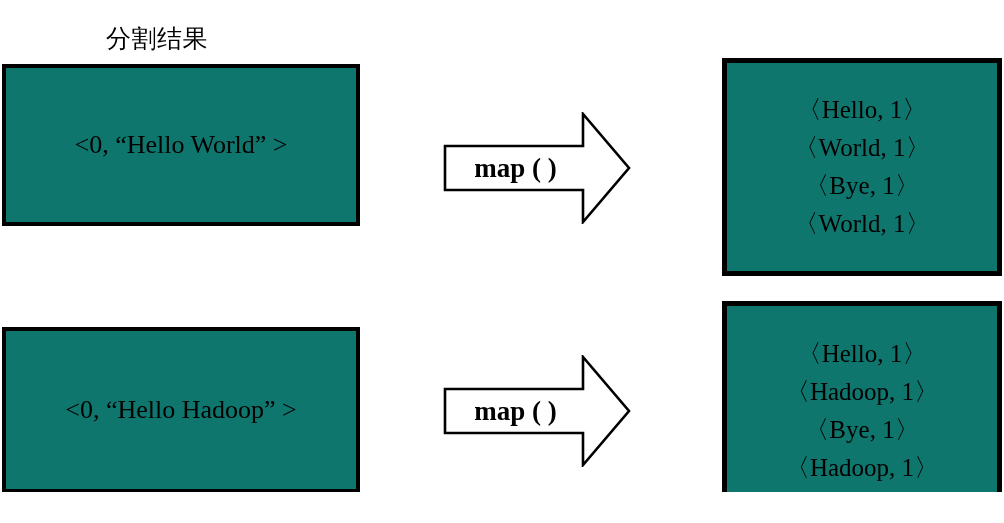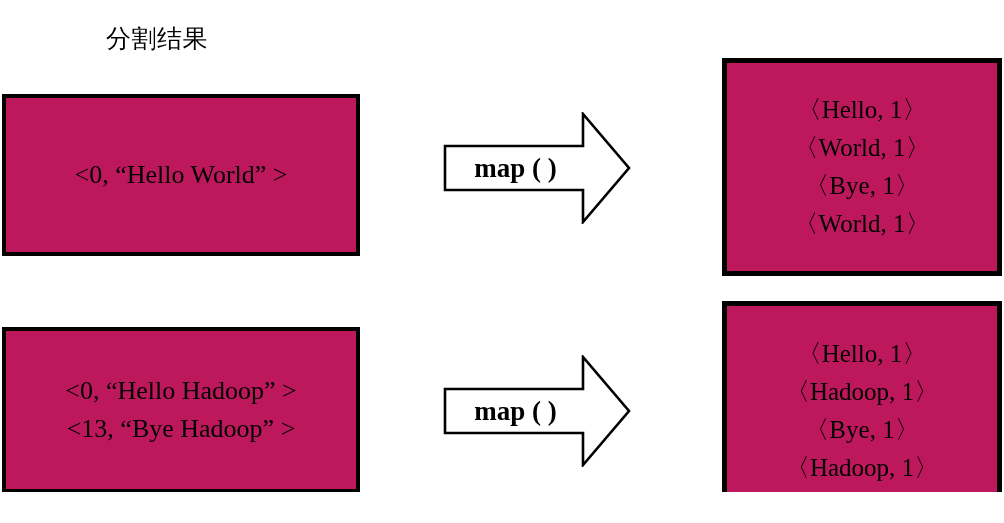--- a/index.html
+++ b/index.html
@@ -28,31 +28,31 @@
     color: #000;
     letter-spacing: 0.5px;
   }
   #heading-split  { left: 106px; top: 26px; }
   #heading-output { left: 764px; top: 2px; }
 
   
   .box {
     position: absolute;
     box-sizing: border-box;
-    background: #be185d;
+    background: #0f766e;
     border: 4px solid #000000;
     display: flex;
     flex-direction: column;
     align-items: center;
     justify-content: center;
   }
   .box-left  { border-width: 4px; }
   .box-right { border-width: 5px; }
 
-  #box-split-1  { left: 2px;   top: 94px;  width: 358px; height: 162px; }
+  #box-split-1  { left: 2px;   top: 64px;  width: 358px; height: 162px; }
   #box-split-2  { left: 2px;   top: 327px; width: 358px; height: 166px; font-family: Liberation Serif, serif; }
   #box-output-1 { left: 722px; top: 58px;  width: 280px; height: 218px; }
   #box-output-2 { left: 722px; top: 301px; width: 280px; height: 220px; }
 
   .box-line {
     font-size: 26px;
     line-height: 1.42;
     white-space: nowrap;
     text-align: center;
   }
@@ -110,21 +110,20 @@
 
   <div class="heading" id="heading-split">分割结果</div>
 
 
   <div class="box box-left" id="box-split-1">
     <div class="box-line">&lt;0,  “Hello World” &gt;</div>
   </div>
 
   <div class="box box-left" id="box-split-2">
     <div class="box-line">&lt;0,  “Hello Hadoop” &gt;</div>
-    <div class="box-line">&lt;13, “Bye Hadoop” &gt;</div>
   </div>
 
   <div class="arrow" id="arrow-1">
     <svg viewBox="0 0 188 112" preserveAspectRatio="none">
       <polygon points="2,34 140,34 140,2 186,56 140,110 140,78 2,78" fill="#ffffff" stroke="#000000" stroke-width="2.6" stroke-linejoin="miter"></polygon>
     </svg>
     <div class="arrow-label">map ( )</div>
   </div>
 
   <div class="arrow" id="arrow-2">

